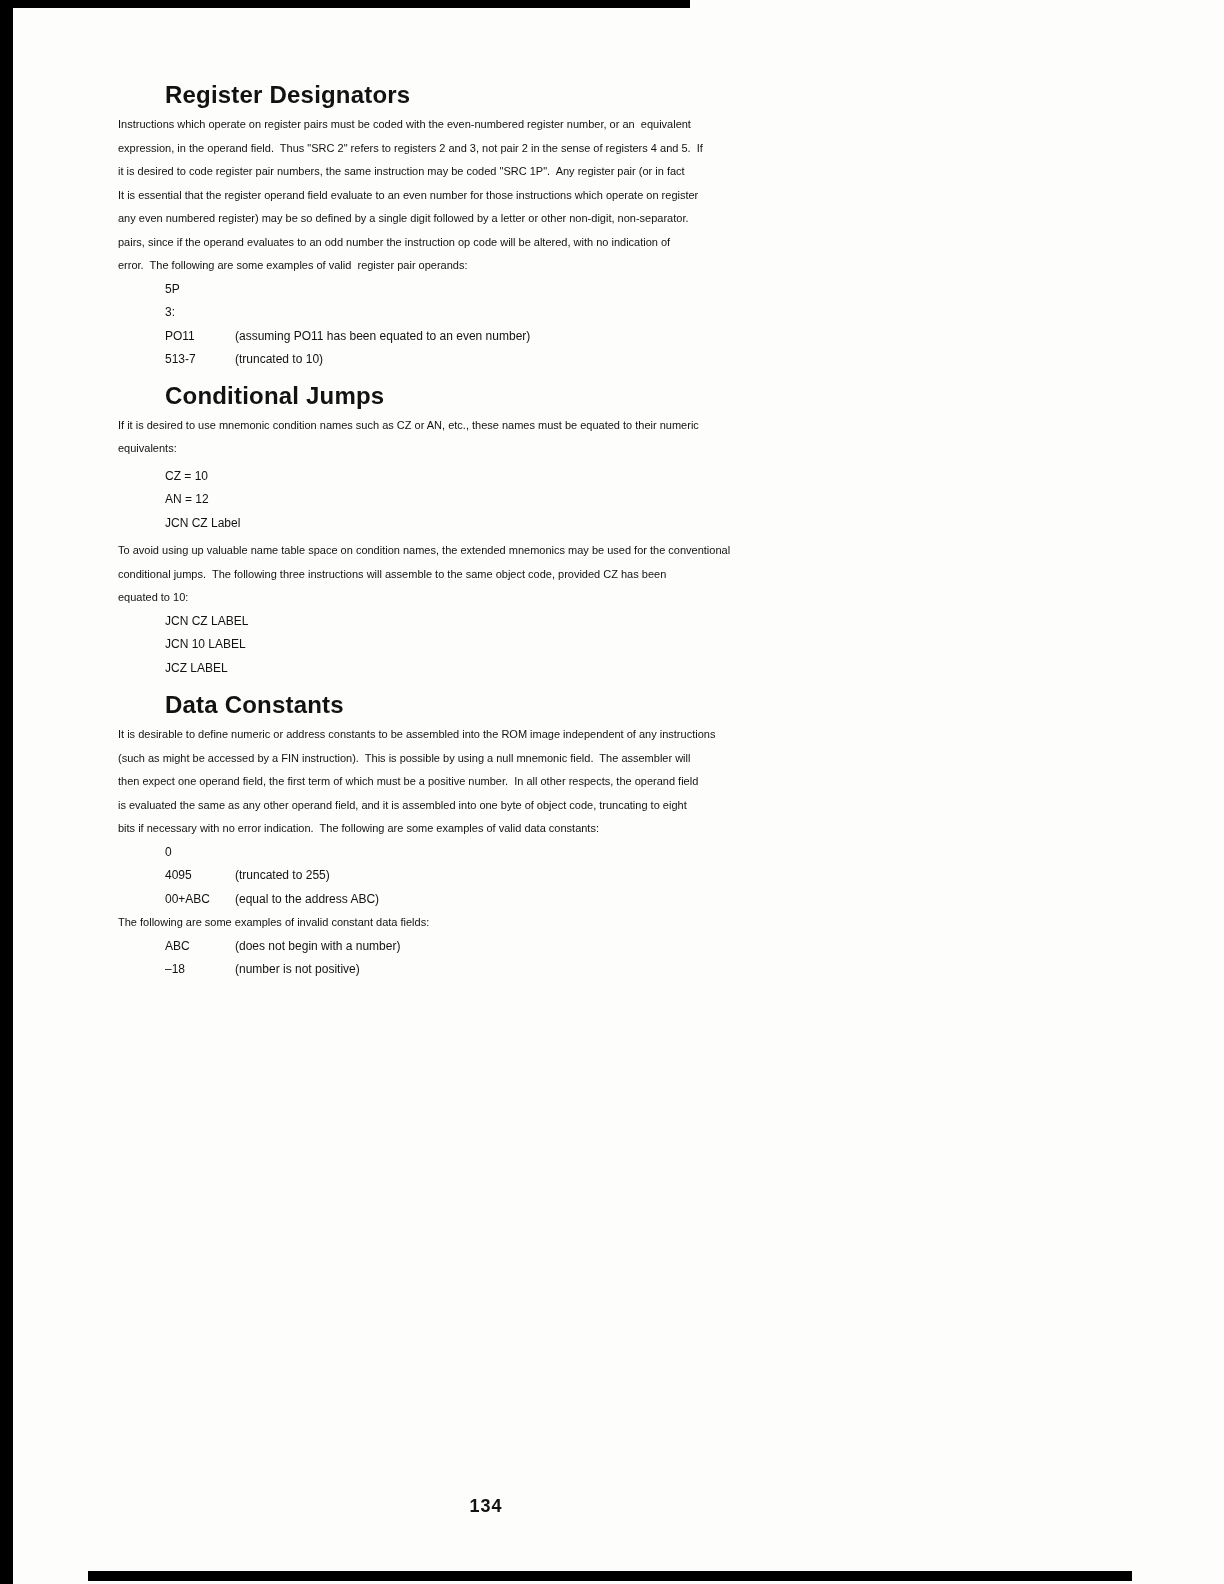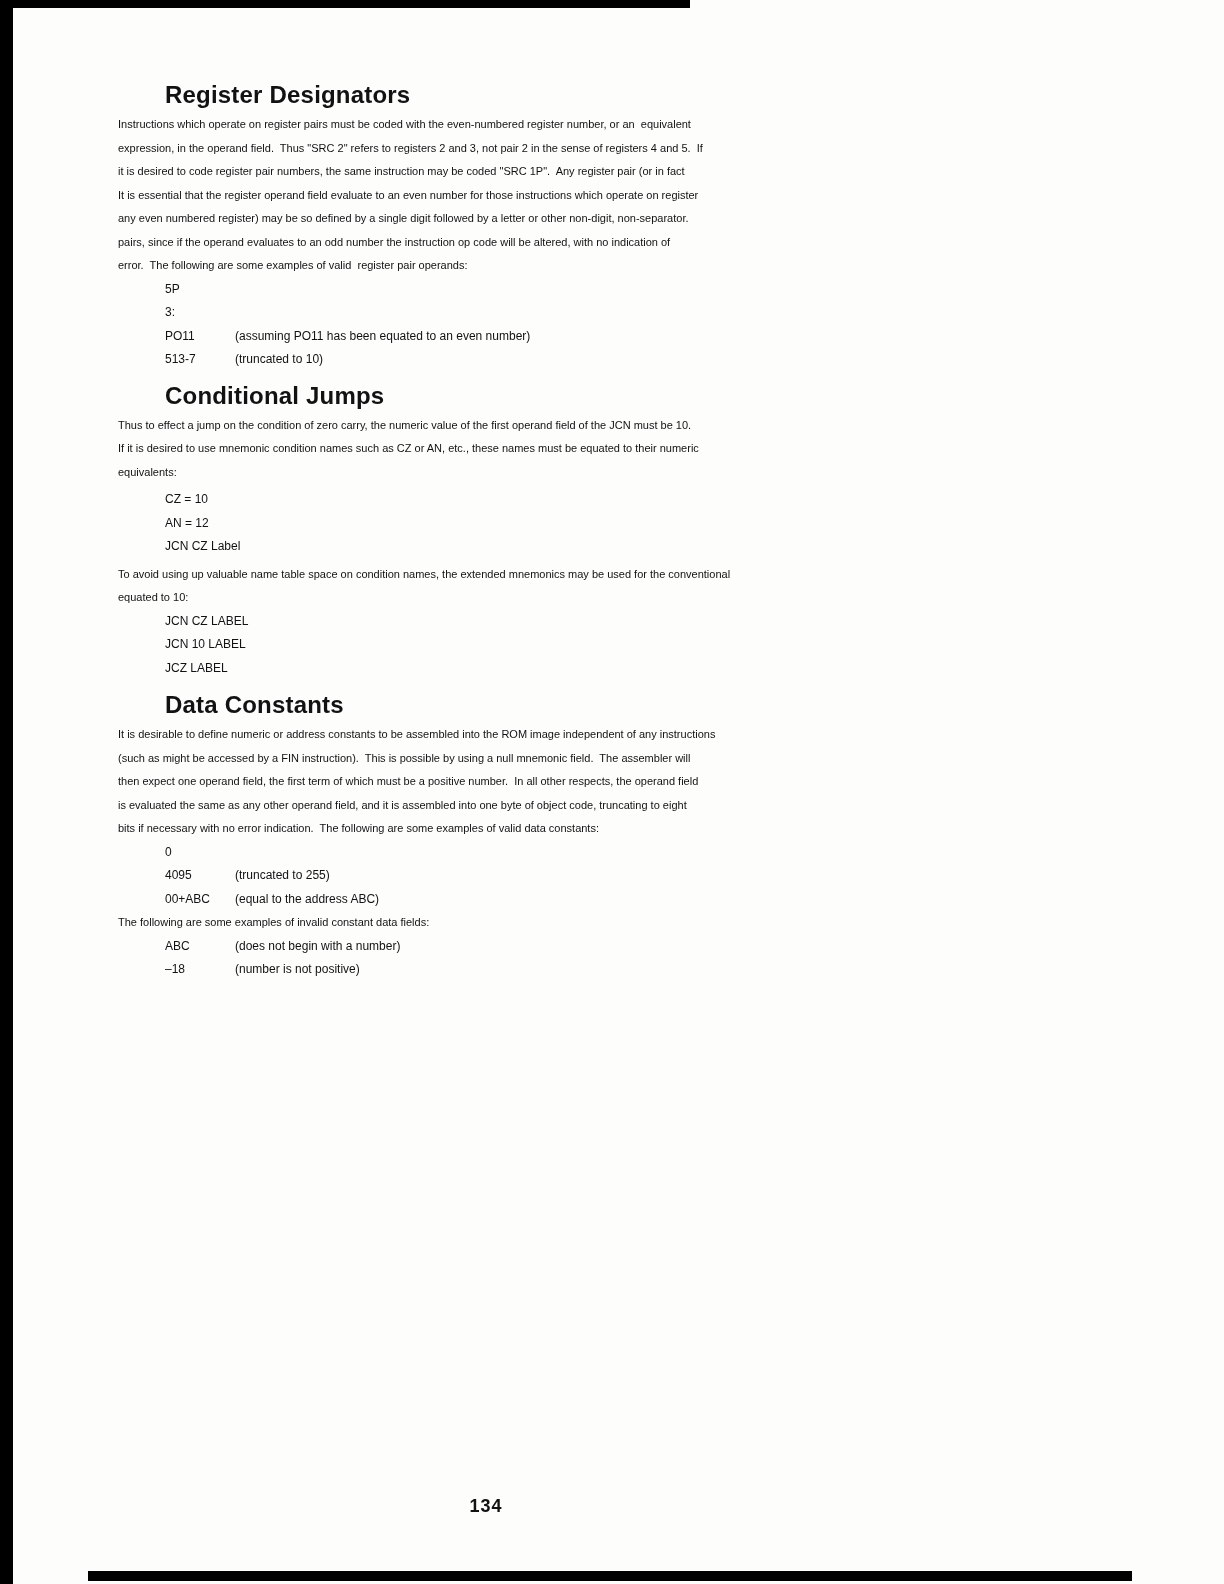--- a/index.html
+++ b/index.html
@@ -55,31 +55,31 @@
   </div>
   <div class="examples">
     <div class="ex-row"><span class="ex-val">5P</span><span></span></div>
     <div class="ex-row"><span class="ex-val">3:</span><span></span></div>
     <div class="ex-row"><span class="ex-val">PO11</span><span>(assuming PO11 has been equated to an even number)</span></div>
     <div class="ex-row"><span class="ex-val">513-7</span><span>(truncated to 10)</span></div>
   </div>
 
   <div class="heading gap-md">Conditional Jumps</div>
   <div class="para">
-    <div class="line">Thus to effect a jump on the condition of zero carry, the numeric value of the first operand field of the JCN must be 10.</div>
     <div class="line">If it is desired to use mnemonic condition names such as CZ or AN, etc., these names must be equated to their numeric</div>
     <div class="line">equivalents:</div>
   </div>
   <div class="examples gap-xs">
     <div class="ex-row">CZ = 10</div>
     <div class="ex-row">AN = 12</div>
     <div class="ex-row">JCN CZ Label</div>
   </div>
   <div class="para gap-xs">
     <div class="line">To avoid using up valuable name table space on condition names, the extended mnemonics may be used for the conventional</div>
+    <div class="line">conditional jumps.  The following three instructions will assemble to the same object code, provided CZ has been</div>
     <div class="line">equated to 10:</div>
   </div>
   <div class="examples">
     <div class="ex-row">JCN CZ LABEL</div>
     <div class="ex-row">JCN 10 LABEL</div>
     <div class="ex-row">JCZ LABEL</div>
   </div>
 
   <div class="heading gap-lg">Data Constants</div>
   <div class="para">

